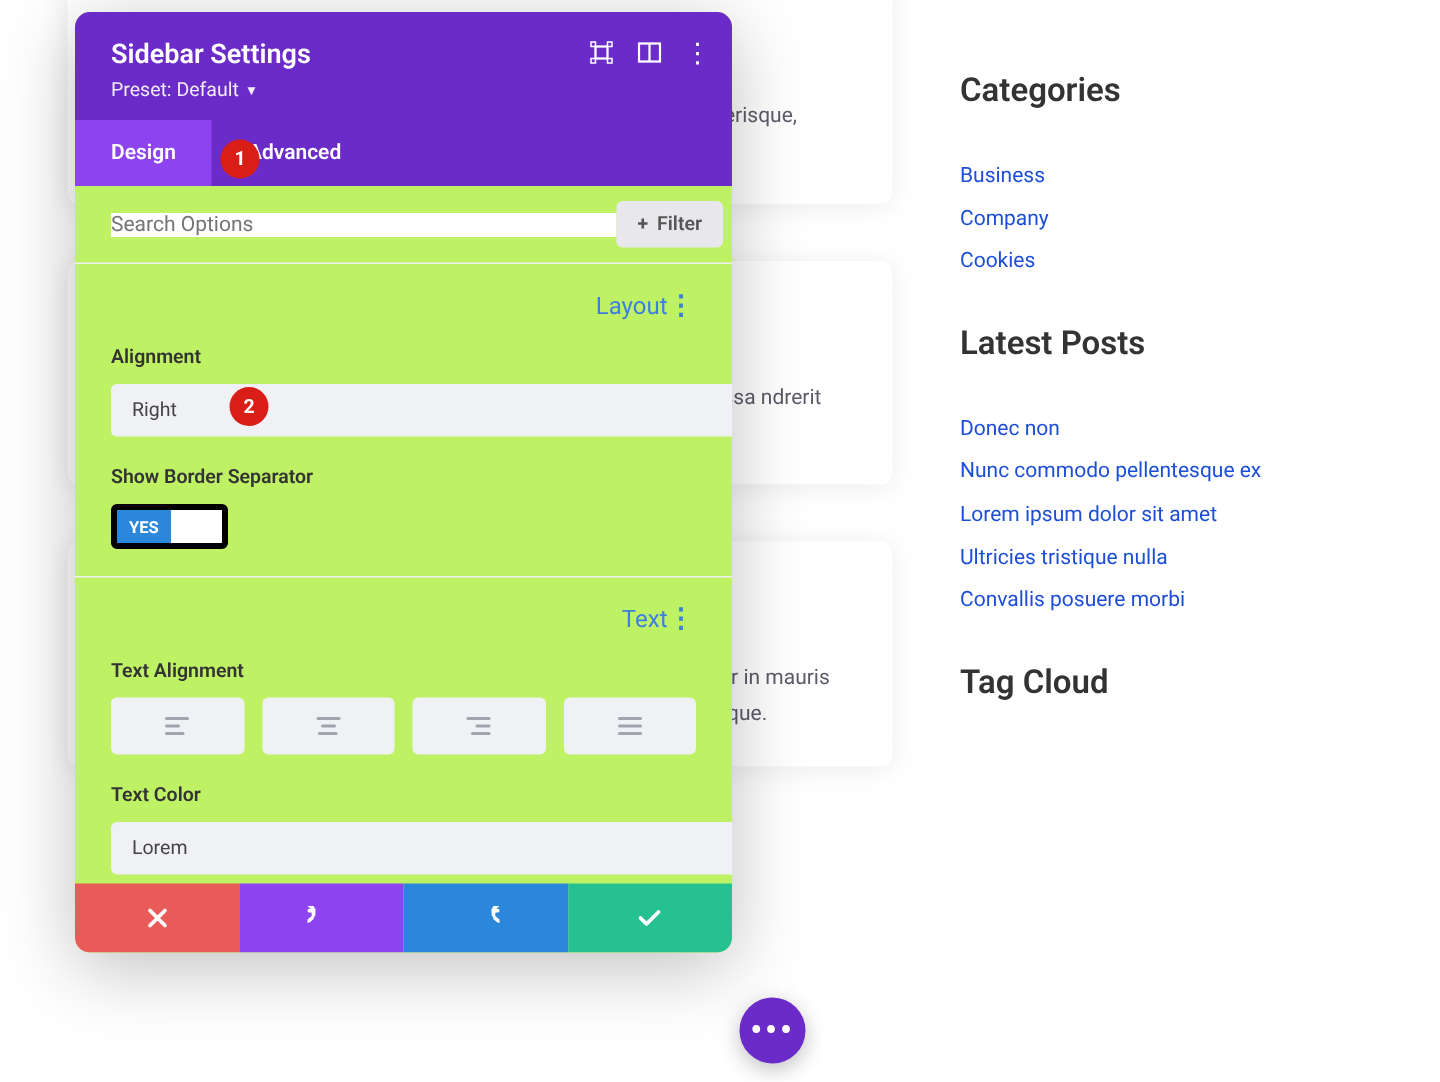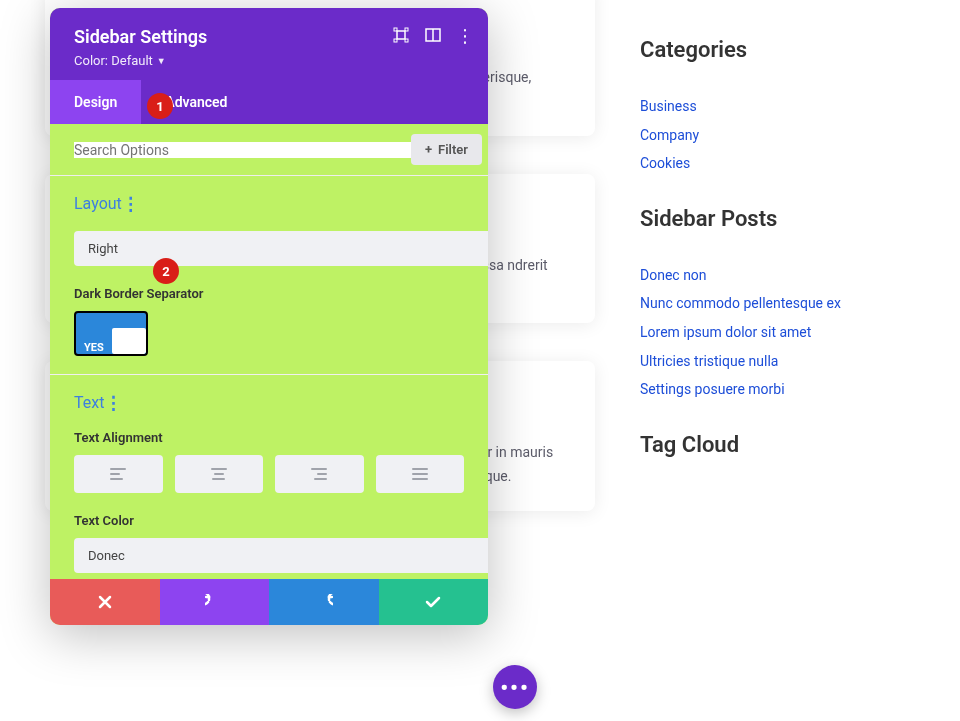--- a/index.html
+++ b/index.html
@@ -7,44 +7,44 @@
 .bg-left{position:absolute;left:0;top:0;width:640px;height:721px;padding:0 45px}
 .card{background:#fff;border-radius:8px;box-shadow:0 2px 18px rgba(0,0,0,0.08);padding:22px 30px;margin-bottom:30px}
 .card h2{font-size:22px;font-weight:700;color:#2a2a2a;margin-bottom:8px}
 .meta{color:#f0a030;font-size:11px;font-weight:700;letter-spacing:.5px;text-transform:uppercase}
 .card p{color:#5c5c6a;font-size:14px;line-height:1.7;margin-top:12px}
 .card:nth-child(1){margin-top:-14px}
 .card:nth-child(2){margin-top:38px}
 .card:nth-child(3){margin-top:38px}
 .sidebar-right{position:absolute;right:0;top:0;width:320px;padding:30px 40px 30px 0}
 .sidebar-right h3{font-size:22px;font-weight:600;color:#333;margin-top:28px;margin-bottom:30px}
-.sidebar-right h3:first-child{margin-top:7px}
+.sidebar-right h3:first-child{margin-top:18px}
 .sidebar-right ul{list-style:none}
 .sidebar-right ul li{color:#1d4ed8;font-size:14px;line-height:1.9;padding:1px 0}
 .modal{position:absolute;left:50px;top:8px;width:438px;background:#bef264;border-radius:10px;box-shadow:0 10px 50px rgba(0,0,0,0.25);overflow:hidden}
 .modal-header{background:#6b2bc9;color:#fff;padding:18px 24px 12px}
 .modal-title{font-size:18px;font-weight:600}
 .modal-preset{font-size:13px;opacity:.9;margin-top:6px;display:flex;align-items:center;gap:4px}
 .modal-header-actions{position:absolute;right:14px;top:18px;display:flex;gap:14px}
 .header-icon{width:18px;height:18px;display:flex;align-items:center;justify-content:center;cursor:pointer}
 .tabs{background:#6b2bc9;display:flex}
 .tab{padding:14px 24px;color:#fff;font-size:14px;font-weight:600;cursor:pointer}
 .tab.active{background:#8d44f0}
 .search-row{display:flex;align-items:center;justify-content:space-between;padding:10px 6px 10px 24px;border-bottom:1px solid #eee}
 .search-input{border:0;font-size:14px;color:#888;outline:none;flex:1}
 .filter-btn{background:#e8e8ec;border:0;padding:8px 14px;border-radius:4px;font-size:13px;font-weight:600;color:#555;cursor:pointer;display:flex;align-items:center;gap:6px}
 .section{padding:18px 24px;border-bottom:1px solid #f0f0f0}
-.section-head{display:flex;justify-content:flex-start;align-items:center;margin-bottom:18px}
+.section-head{display:flex;justify-content:flex-end;align-items:center;margin-bottom:18px}
 .section-title{color:#3d7fe0;font-size:16px;font-weight:400}
 .section-menu{color:#3d7fe0;font-size:18px;line-height:.5;cursor:pointer;font-weight:700;letter-spacing:1px}
 .field-label{font-size:13px;font-weight:600;color:#333;margin-bottom:10px}
 .select{background:#f0f1f4;border:0;border-radius:4px;padding:10px 14px;font-size:13px;color:#444;width:100%;position:relative}
 .select-caret{position:absolute;right:12px;top:50%;transform:translateY(-50%);font-size:10px;color:#666;line-height:.6}
 .select-wrap{position:relative;width:439px}
-.toggle{display:inline-flex;align-items:flex-end;background:#2b87da;border-radius:4px;height:45px;overflow:hidden;border:2px solid #000000}
+.toggle{display:inline-flex;align-items:center;background:#2b87da;border-radius:4px;height:30px;overflow:hidden;border:4px solid #000000}
 .toggle-label{color:#fff;font-size:11px;font-weight:700;padding:0 8px}
 .toggle-knob{background:#fff;width:34px;height:26px;border-radius:2px}
 .align-row{display:flex;gap:12px}
 .align-btn{flex:1;background:#f0f1f4;border:0;border-radius:4px;height:38px;display:flex;align-items:center;justify-content:center;cursor:pointer}
 .align-lines{display:flex;flex-direction:column;gap:3px}
 .al{height:2px;background:#a0a3ab;border-radius:1px}
 .al.w1{width:16px}.al.w2{width:10px}.al.w3{width:13px}
 .footer-actions{display:flex}
 .fa-btn{flex:1;height:46px;border:0;color:#fff;font-size:16px;cursor:pointer;display:flex;align-items:center;justify-content:center}
 .fa-cancel{background:#e85b59}
@@ -77,36 +77,36 @@
   </div>
 </div>
 
 <div class="sidebar-right">
   <h3>Categories</h3>
   <ul>
     <li>Business</li>
     <li>Company</li>
     <li>Cookies</li>
   </ul>
-  <h3>Sidebar Posts</h3>
+  <h3>Latest Posts</h3>
   <ul>
     <li>Donec non</li>
     <li>Nunc commodo pellentesque ex</li>
     <li>Lorem ipsum dolor sit amet</li>
     <li>Ultricies tristique nulla</li>
-    <li>Settings posuere morbi</li>
+    <li>Convallis posuere morbi</li>
   </ul>
   <h3>Tag Cloud</h3>
 </div>
 
 <div class="modal">
   <div class="modal-header">
     <div class="modal-title">Sidebar Settings</div>
     <div class="modal-preset">
-      <span>Color: Default</span>
+      <span>Preset: Default</span>
       <span style="font-size:9px">▼</span>
     </div>
     <div class="modal-header-actions">
       <div class="header-icon">
         <svg width="16" height="16" viewBox="0 0 16 16">
             <rect x="4" y="4" width="8" height="8" fill="none" stroke="#fff" stroke-width="1.5"></rect>
             <rect x="1" y="1" width="3" height="3" fill="none" stroke="#fff" stroke-width="1"></rect>
             <rect x="12" y="1" width="3" height="3" fill="none" stroke="#fff" stroke-width="1"></rect>
             <rect x="1" y="12" width="3" height="3" fill="none" stroke="#fff" stroke-width="1"></rect>
             <rect x="12" y="12" width="3" height="3" fill="none" stroke="#fff" stroke-width="1"></rect>
@@ -131,27 +131,28 @@
       <span style="font-weight:700">+</span>
       <span>Filter</span>
     </button>
   </div>
 
   <div class="section">
     <div class="section-head">
       <div class="section-title">Layout</div>
       <div class="section-menu">⋮</div>
     </div>
+    <div class="field-label">Alignment</div>
     <div class="select-wrap">
       <div class="select">
         <span>Right</span>
         <span class="select-caret">▲<br>▼</span>
       </div>
     </div>
-    <div class="sp field-label">Dark Border Separator</div>
+    <div class="sp field-label">Show Border Separator</div>
     <div class="toggle">
       <span class="toggle-label">YES</span>
       <span class="toggle-knob"></span>
     </div>
   </div>
 
   <div class="section" style="border-bottom:0;padding-bottom:6px">
     <div class="section-head">
       <div class="section-title">Text</div>
       <div class="section-menu">⋮</div>
@@ -183,21 +184,21 @@
           <span class="align-lines" style="align-items:stretch">
             <span class="al" style="width:16px"></span>
             <span class="al" style="width:16px"></span>
             <span class="al" style="width:16px"></span>
           </span>
         </button>
     </div>
     <div class="sp field-label">Text Color</div>
     <div class="select-wrap">
       <div class="select">
-        <span>Donec</span>
+        <span>Lorem</span>
         <span class="select-caret">▲<br>▼</span>
       </div>
     </div>
   </div>
 
   <div class="footer-actions">
     <button class="fa-btn fa-cancel">
       <svg width="14" height="14" viewBox="0 0 14 14">
           <path d="M2 2 L12 12 M12 2 L2 12" stroke="#fff" stroke-width="2.5" stroke-linecap="round"></path>
         </svg>

